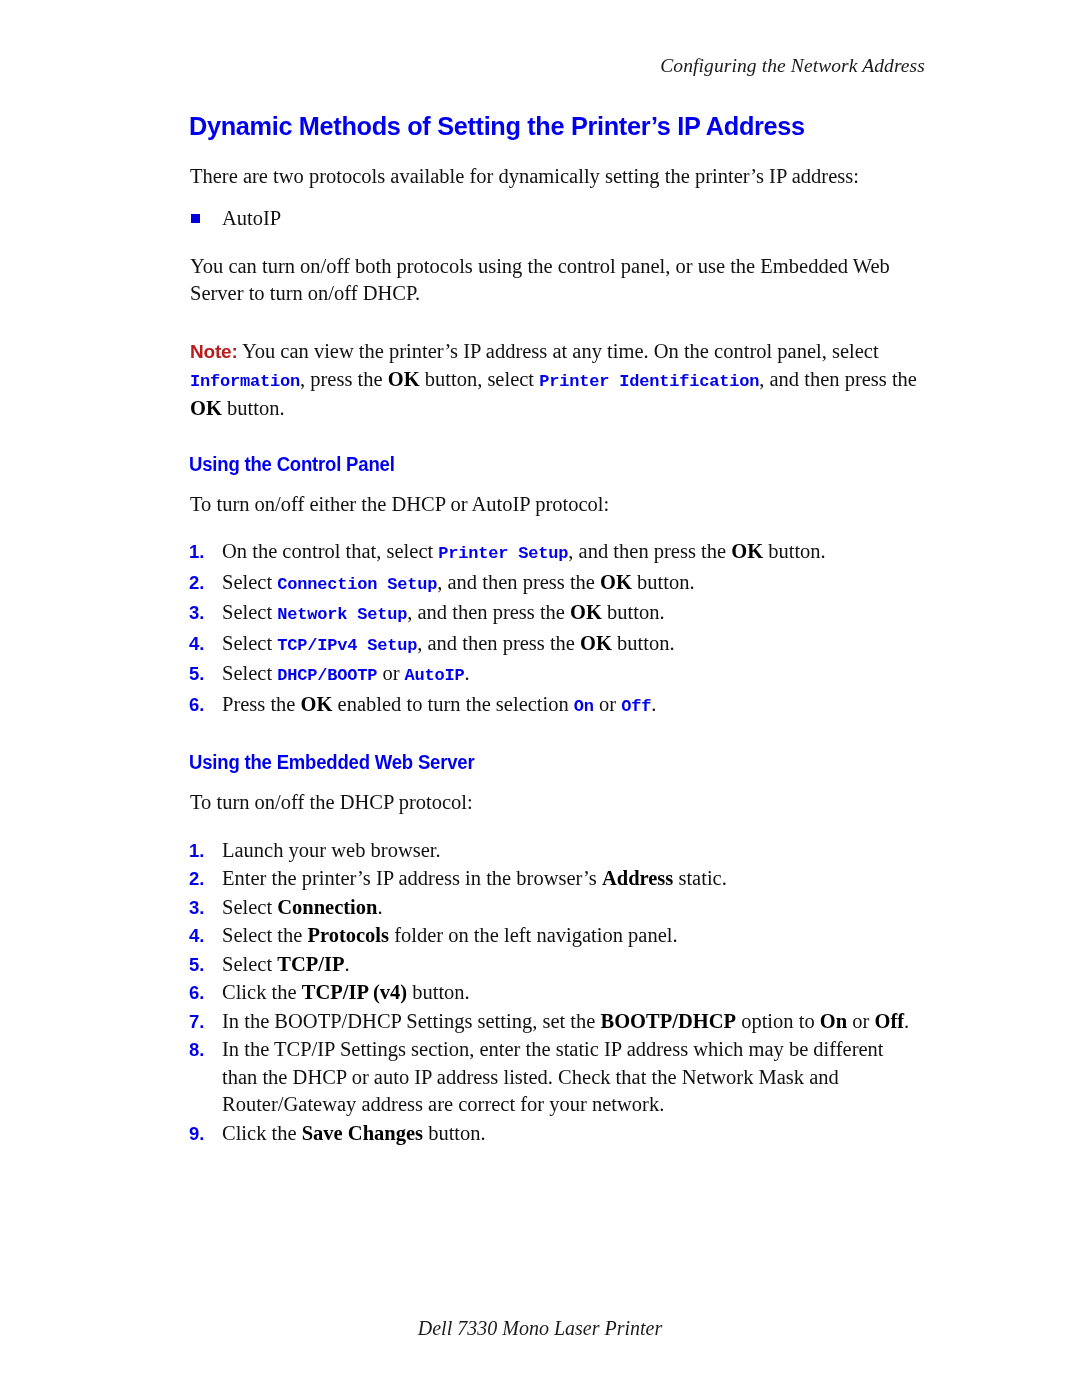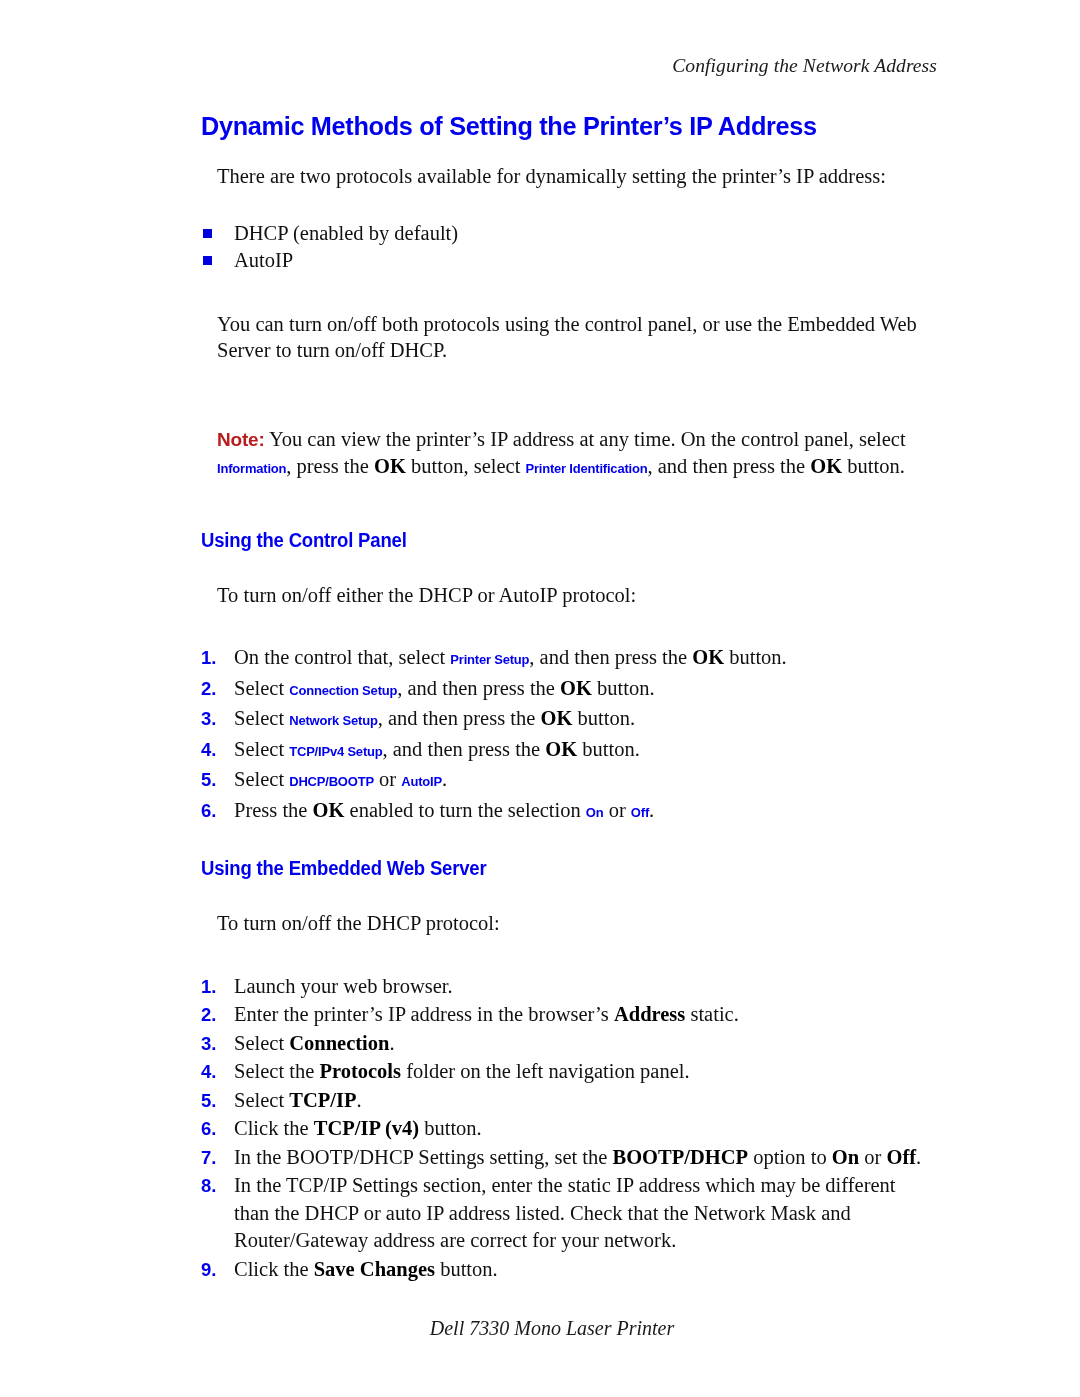--- a/index.html
+++ b/index.html
@@ -11,21 +11,21 @@
     width: 1080px;
     height: 1397px;
     position: relative;
     font-family: "Liberation Serif", "DejaVu Serif", serif;
     color: #000000;
     overflow: hidden;
   }
 
   .page {
     position: absolute;
-    left: 12px; top: 0;
+    left: 0; top: 0;
     width: 940px;
     height: 1397px;
   }
 
   
   .running-header {
     position: absolute;
     left: 160px;
     top: 55px;
     width: 765px;
@@ -65,21 +65,21 @@
     color: #0000ee;
     margin: 0;
     letter-spacing: -0.2px;
     transform: scaleX(0.95);
     transform-origin: left center;
   }
 
   p.body-text {
     font-size: 20.5px;
     line-height: 26.5px;
-    margin: 16px;
+    margin: 1px;
     color: #111111;
   }
 
   
   ul.sq-list {
     list-style: none;
     margin: 0;
     padding: 0;
   }
   ul.sq-list li {
@@ -121,23 +121,23 @@
     text-align: left;
     font-family: "Liberation Sans", "DejaVu Sans", sans-serif;
     font-weight: bold;
     font-size: 18.5px;
     color: #0000ee;
     line-height: 28px;
   }
 
   
   .ui {              
-    font-family: Liberation Sans, sans-serif;
-    font-weight: bold;
-    font-size: 13px;
+    font-family: Liberation Mono, monospace;
+    font-weight: bold;
+    font-size: 17px;
     color: #0000ee;
     letter-spacing: -0.2px;
   }
   .kb {              
     font-weight: bold;
     color: #000000;
   }
   .note-label {
     font-family: Liberation Sans, sans-serif;
     font-weight: bold;
@@ -176,24 +176,20 @@
 
     <h1 class="doc-title">Dynamic Methods of Setting the Printer’s IP Address</h1>
 
     <p class="body-text">There are two protocols available for dynamically setting the printer’s IP address:</p>
 
     <div class="gap-s"></div>
 
     <ul class="sq-list">
       <li>
         <span class="sq-bullet"></span>
-        <span>DHCP (enabled by default)</span>
-      </li>
-      <li>
-        <span class="sq-bullet"></span>
         <span>AutoIP</span>
       </li>
     </ul>
 
     <div class="gap-m"></div>
 
     <p class="body-text">You can turn on/off both protocols using the control panel, or use the Embedded Web Server to turn on/off DHCP.</p>
 
     <div class="gap-xl"></div>
 

